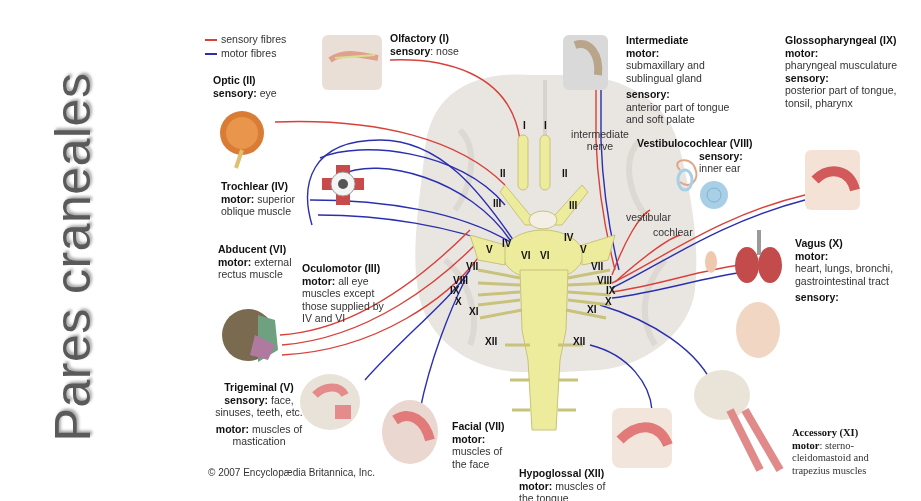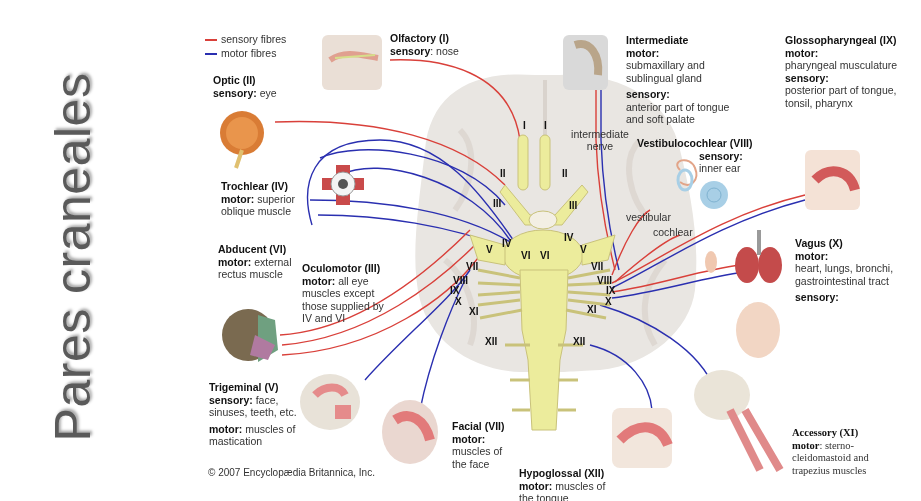--- a/index.html
+++ b/index.html
@@ -186,21 +186,21 @@
 <div class="lbl" style="left:218px;top:243px;width:80px;">
   <span class="t">Abducent (VI)</span>
   <span class="k">motor:</span><span> external rectus muscle</span>
 </div>
 
 <div class="lbl" style="left:302px;top:239px;width:92px;margin-top:23px;">
   <span class="t">Oculomotor (III)</span>
   <span class="k">motor:</span><span> all eye muscles except those supplied by IV and VI</span>
 </div>
 
-<div class="lbl" style="left:209px;top:381px;width:100px;">
+<div class="lbl" style="left:209px;top:381px;width:100px;text-align:center;">
   <span class="t">Trigeminal (V)</span>
   <span class="k">sensory:</span><span> face, sinuses, teeth, etc.</span>
   <span class="gap"></span>
   <span class="k">motor:</span><span> muscles of mastication</span>
 </div>
 
 <div class="lbl" style="left:452px;top:420px;width:58px;">
   <span class="t">Facial (VII)</span>
   <span class="t">motor:</span>
   <span>muscles of the face</span>

